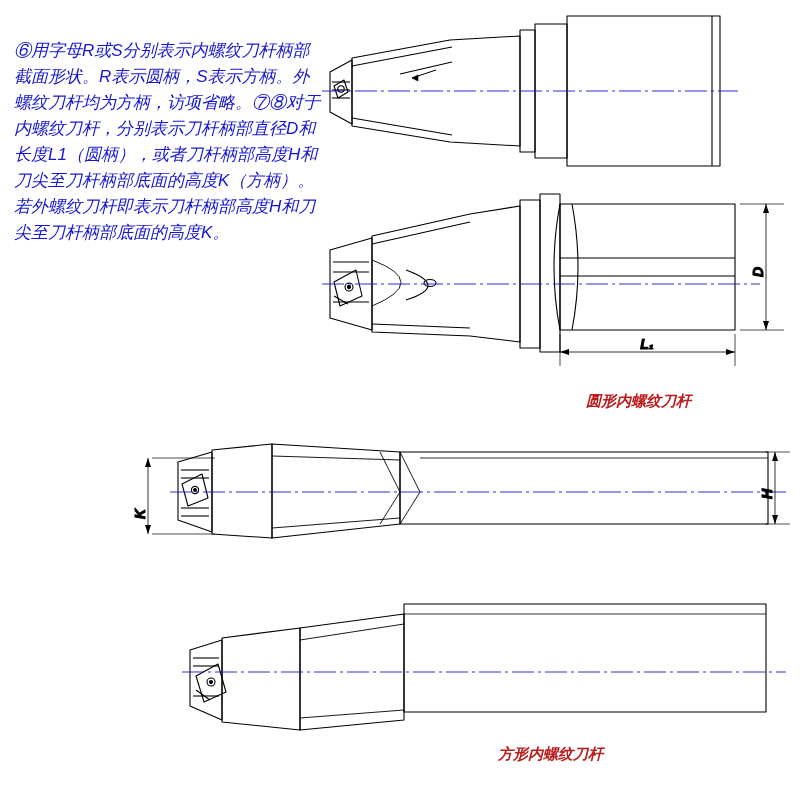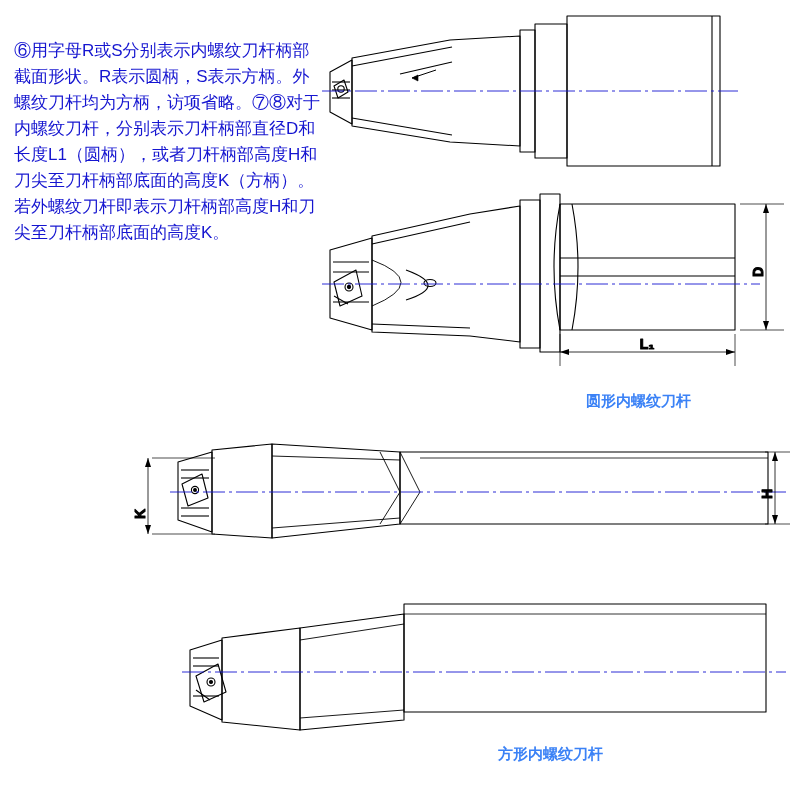--- a/index.html
+++ b/index.html
@@ -12,38 +12,39 @@
     height: 800px;
     position: relative;
     font-family: "Liberation Sans", sans-serif;
     overflow: hidden;
   }
   #page {
     position: absolute;
     left: 0; top: 0;
     width: 708px;
     height: 800px;
+    font-style: italic;
   }
   .text-block {
     position: absolute;
     color: #1515d0;
     font-size: 17px;
     line-height: 26px;
     font-family: "Liberation Sans", sans-serif;
     white-space: pre-wrap;
     letter-spacing: 0px;
   }
   #note-text {
     left: 14px;
     top: 38px;
     width: 310px;
   }
   .caption {
     position: absolute;
-    color: #3b82f6;
+    color: #b91c1c;
     font-size: 15px;
     font-weight: bold;
     font-family: "Liberation Sans", sans-serif;
     white-space: nowrap;
   }
   #caption-round {
     left: 586px;
     top: 392px;
   }
   #caption-square {

